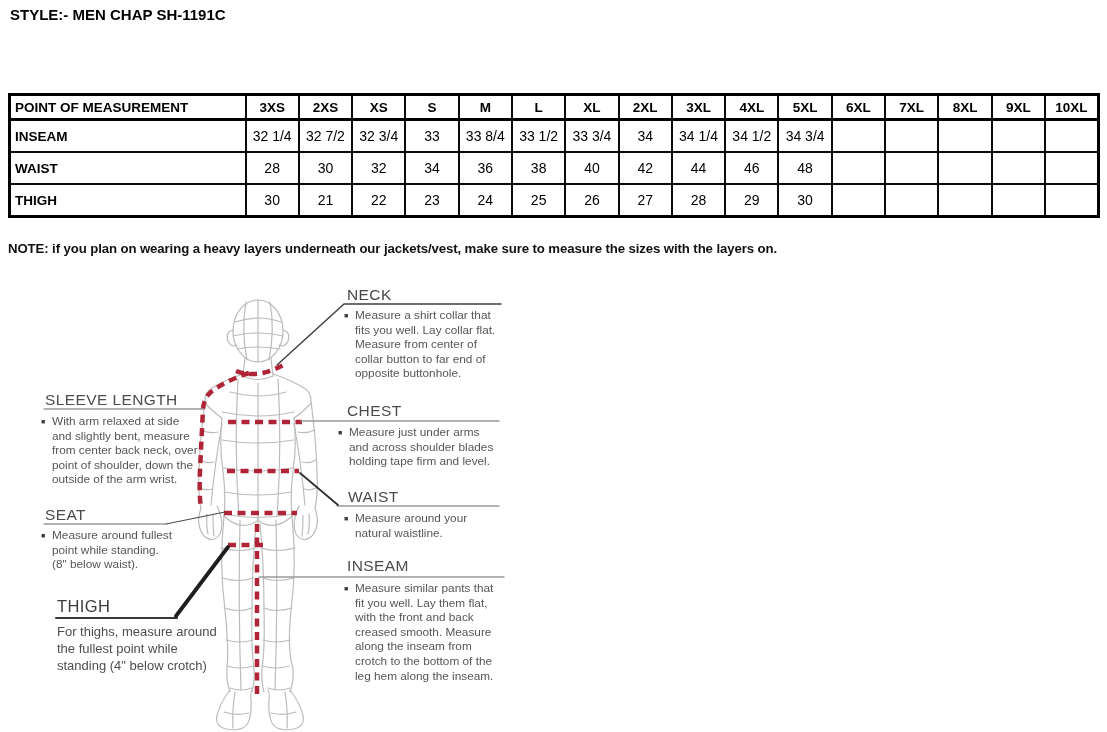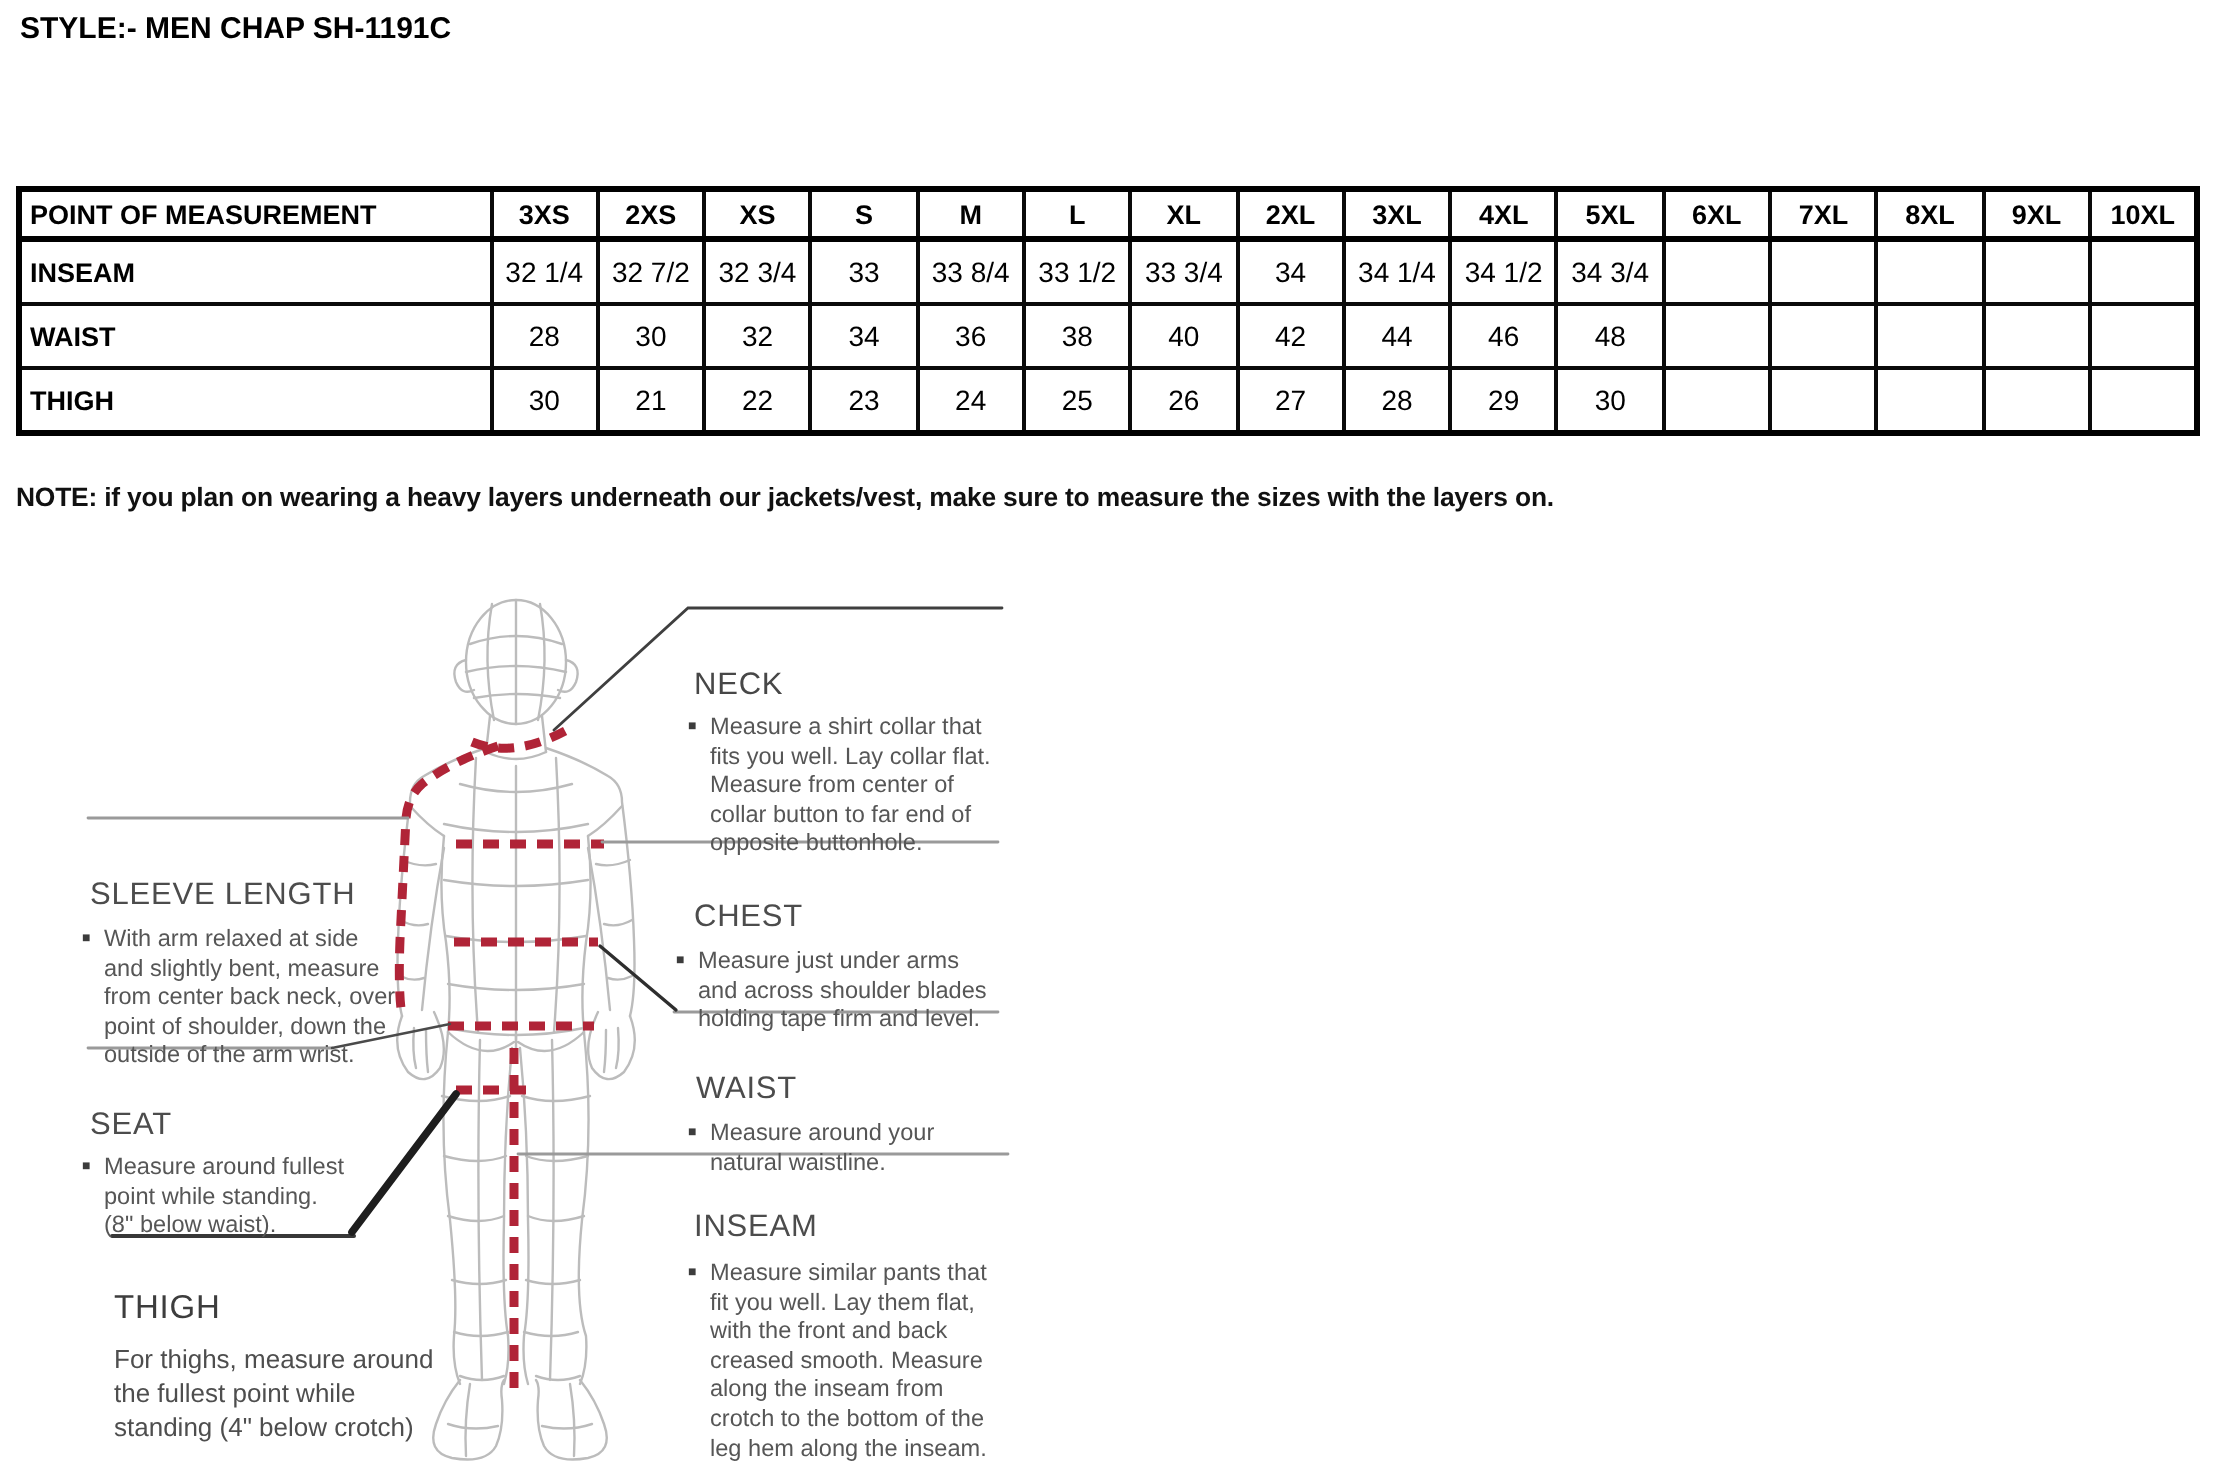--- a/index.html
+++ b/index.html
@@ -31,21 +31,21 @@
   }
   #size-table tbody td.rowlabel{
     text-align:left;font-weight:bold;padding-left:4px;font-size:13.5px;
   }
   #note-text{
     position:absolute;left:8px;top:241px;width:1000px;
     font-size:13.2px;font-weight:bold;color:#111;letter-spacing:-0.1px;
   }
   
   #diagram-svg{position:absolute;left:0;top:0;z-index:1;}
-  .sec{position:absolute;z-index:2;margin-top:48px;}
+  .sec{position:absolute;z-index:2;}
   .sec-label{
     font-size:15.5px;color:#4c4c4c;letter-spacing:0.4px;font-weight:normal;
   }
   .sec-desc{
     display:flex;align-items:flex-start;
     font-size:11.8px;line-height:14.6px;color:#565656;
   }
   .sec-desc .bullet{
     font-size:7px;line-height:7px;padding-top:4px;width:11px;color:#3c3c3c;flex:none;
   }

